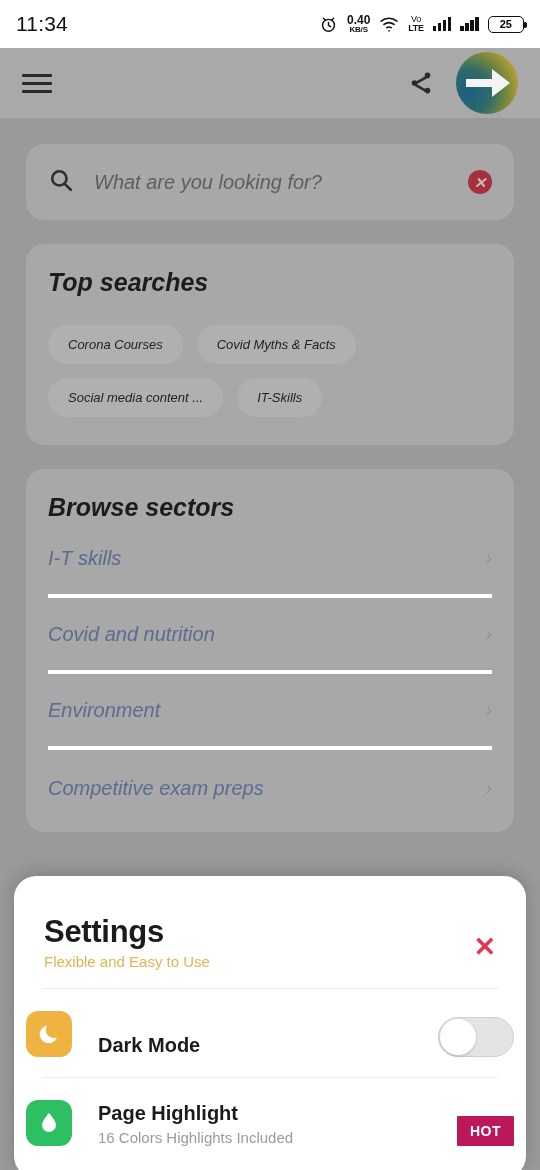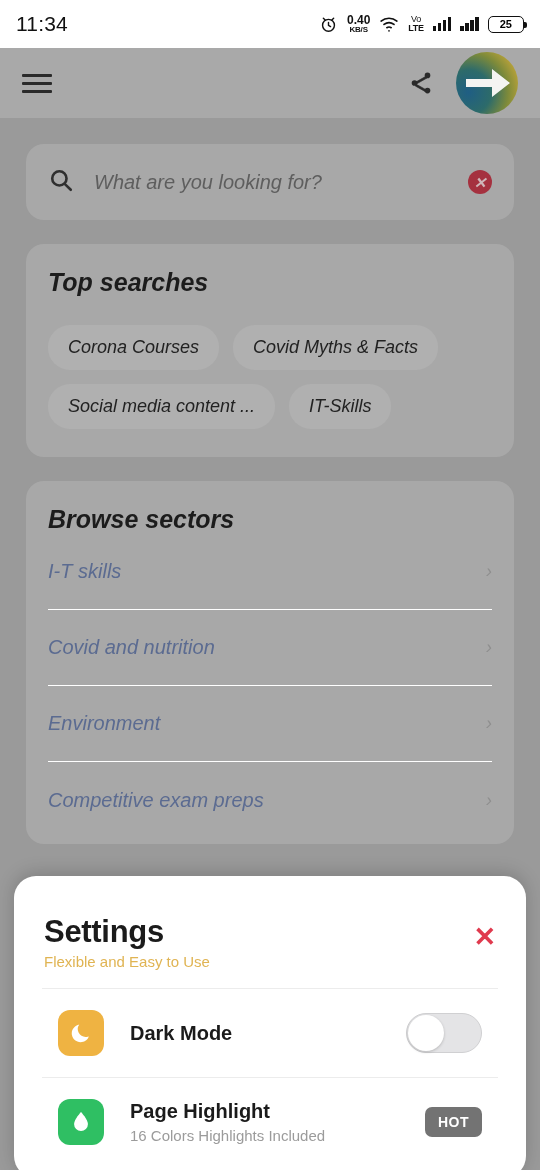--- a/index.html
+++ b/index.html
@@ -76,51 +76,51 @@
     width: 24px; height: 24px; border-radius: 50%; background: #a5313f;
     color: #cfb6b9; font-size: 15px; font-weight: bold;
     display: flex; align-items: center; justify-content: center; line-height: 1;
   }
 
   .card-title { font-size: 25px; font-weight: bold; color: #1c1c1c; }
   #top-searches { padding: 24px 22px 28px 22px; }
   #chips { display: flex; flex-wrap: wrap; gap: 14px; margin-top: 28px; }
   .chip {
     background: #b0b0b0; border-radius: 22px; padding: 12px 20px;
-    font-size: 18px; color: #222;
+    font-size: 13px; color: #222;
   }
 
   #browse { padding: 24px 22px 6px 22px; }
   .sector-row {
     display: flex; align-items: center; height: 76px;
-    border-bottom: 1px solid #ffffff;
+    border-bottom: 4px solid #ffffff;
   }
   .sector-row:last-child { border-bottom: none; }
   .sector-label { font-size: 20px; color: #5b6b91; }
   .sector-chev { margin-left: auto; color: #8e8e8e; font-size: 18px; }
 
   
   #sheet {
     position: absolute; left: 14px; bottom: -8px; width: 512px;
     background: #ffffff; border-radius: 22px;
     box-shadow: 0 -3px 18px rgba(0,0,0,.18);
     padding: 0 0 12px 0;
   }
   #sheet-header {
-    display: flex; align-items: flex-start; padding: 38px 30px 18px 30px;
+    display: flex; align-items: center; padding: 38px 30px 18px 30px;
   }
   #sheet-title { font-size: 31px; font-weight: bold; color: #1b1b1b; letter-spacing: -.3px; }
   #sheet-subtitle { font-size: 15px; color: #e0b453; margin-top: 3px; }
   #sheet-close {
     margin-left: auto; margin-top: 10px; color: #e03a4e;
     font-size: 27px; font-weight: bold; line-height: 1;
   }
   .divider { height: 1px; background: #ececec; margin: 0 28px; }
   .setting-row {
-    display: flex; align-items: center; padding: 20px 44px; min-height: 88px;
+    display: flex; align-items: flex-end; padding: 20px 12px; min-height: 88px;
   }
   .icon-box {
     width: 46px; height: 46px; border-radius: 12px;
     display: flex; align-items: center; justify-content: center; flex: none;
   }
   .icon-box.amber { background: #efb342; }
   .icon-box.green { background: #2fbf63; }
   .setting-text { margin-left: 26px; }
   .setting-label { font-size: 20px; font-weight: bold; color: #1b1b1b; }
   .setting-sub { font-size: 15px; color: #9b9b9b; margin-top: 4px; }
@@ -128,22 +128,22 @@
   #dark-toggle {
     width: 76px; height: 40px; border-radius: 20px; background: #e4e4e6;
     border: 1px solid #d0d0d2; position: relative;
   }
   #dark-toggle .knob {
     position: absolute; top: 1px; left: 1px; width: 36px; height: 36px;
     border-radius: 50%; background: #ffffff;
     box-shadow: 0 1px 3px rgba(0,0,0,.2);
   }
   #hot-badge {
-    background: #737373; color: #fff; font-size: 14px; font-weight: bold;
-    padding: 7px 13px; border-radius: 7px; letter-spacing: .5px;
+    background: #be185d; color: #fff; font-size: 14px; font-weight: bold;
+    padding: 7px 13px; border-radius: 1px; letter-spacing: .5px;
   }
 </style>
 </head>
 <body>
 
 <div id="screen">
 
   <div id="statusbar">
     <div id="status-time">11:34</div>
     <div id="status-icons">

